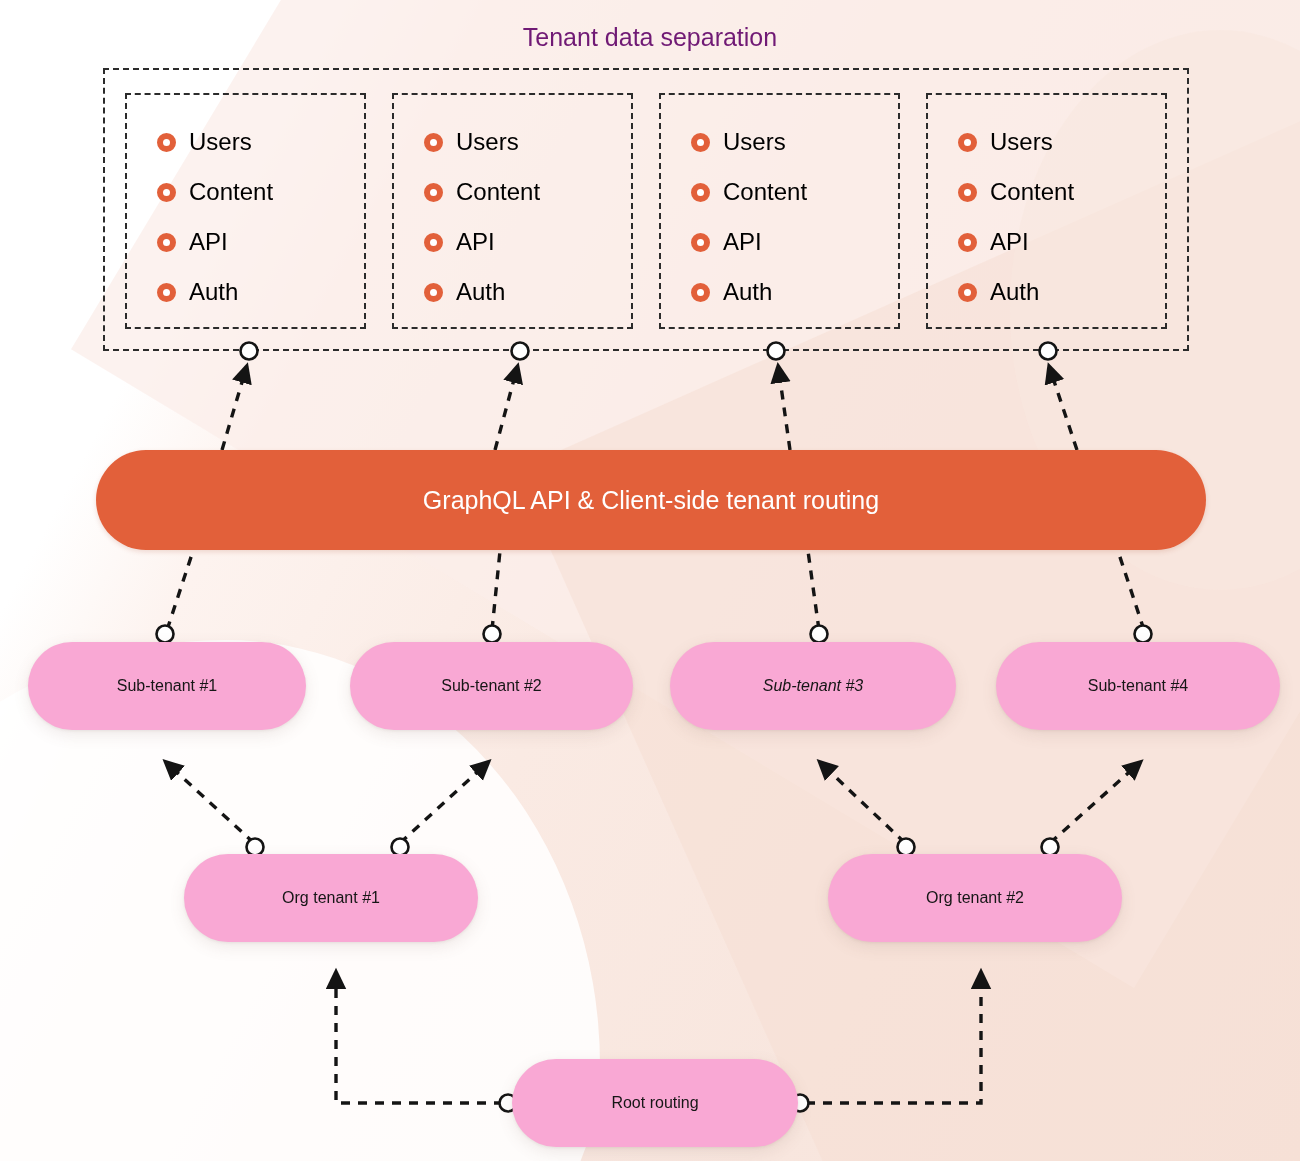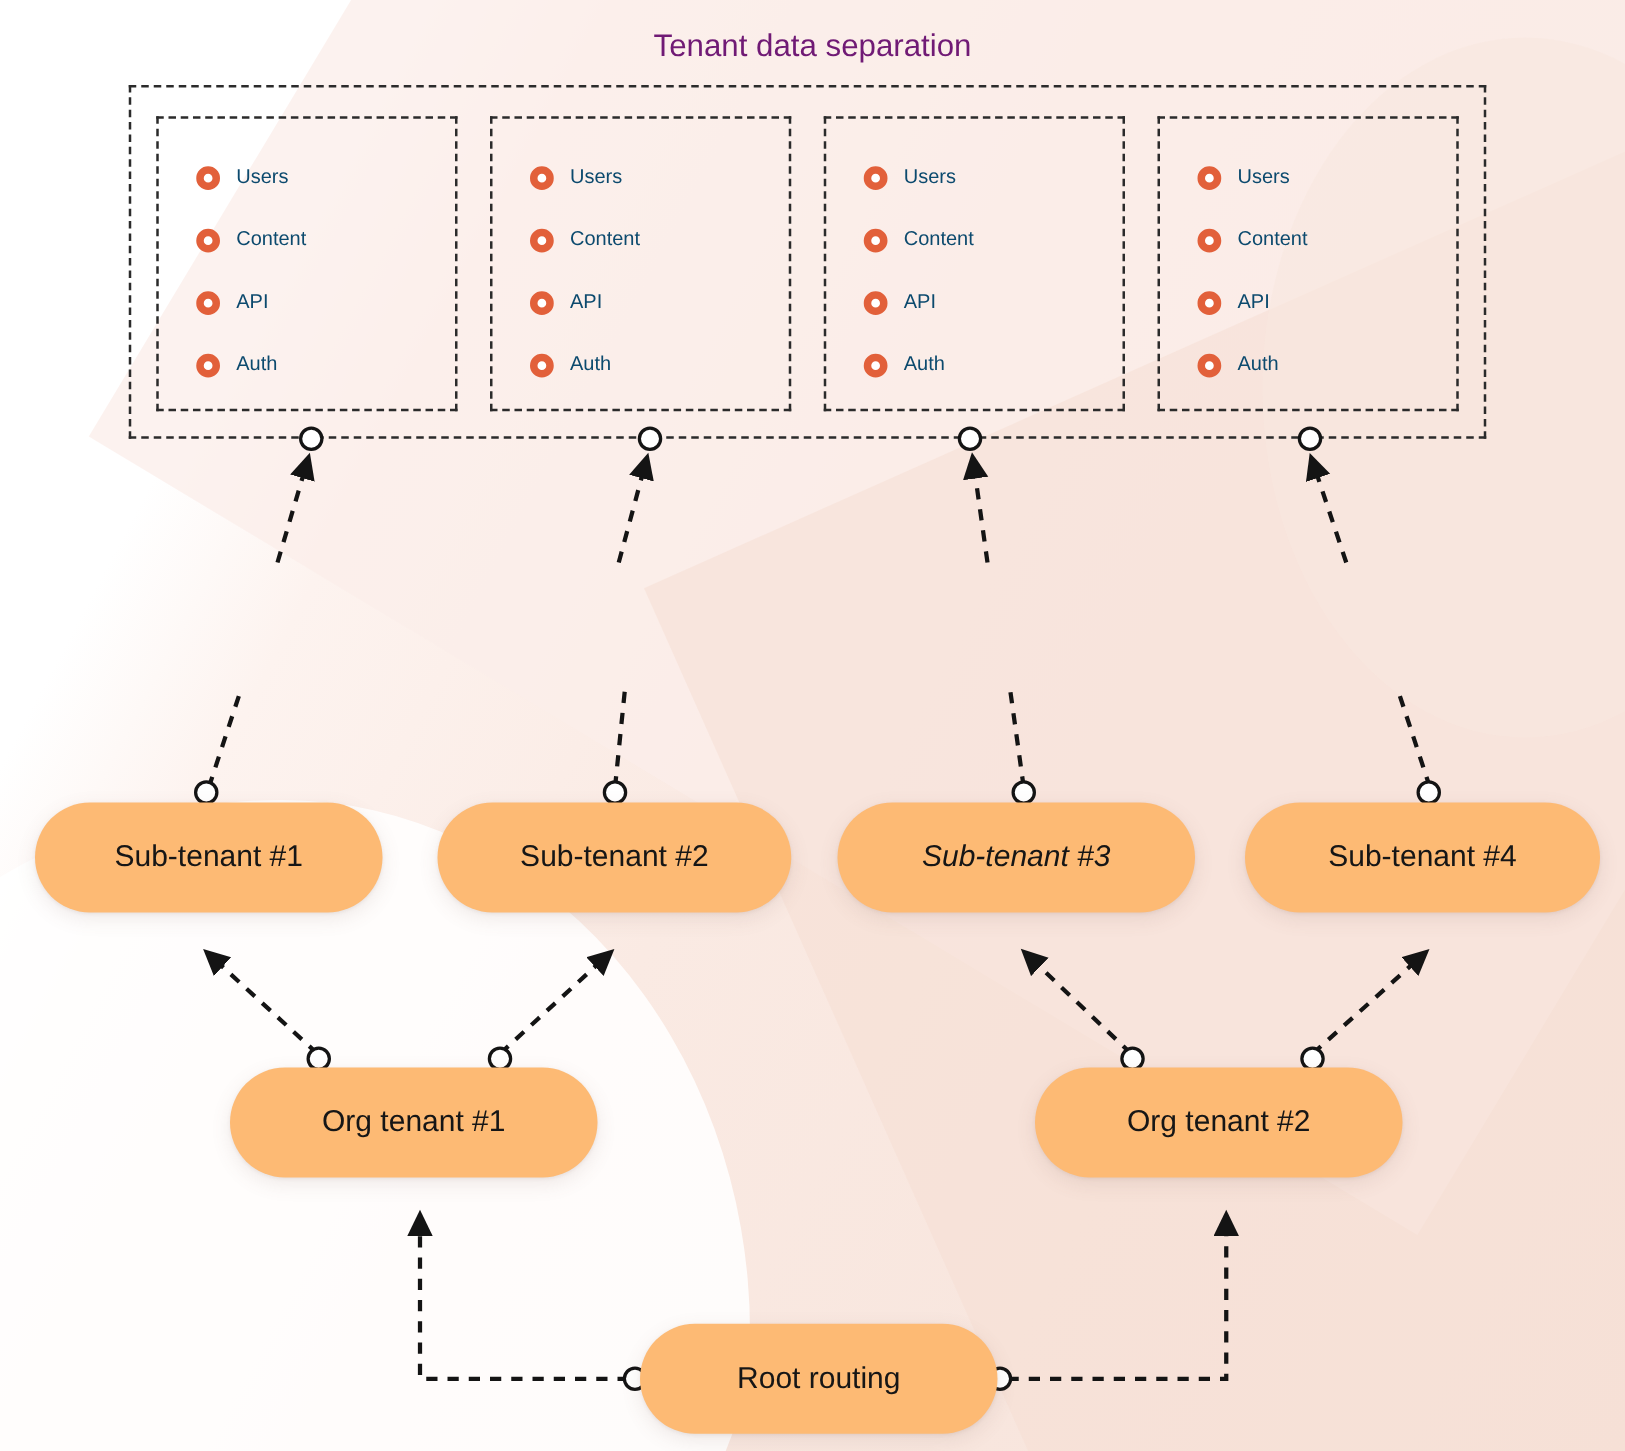--- a/index.html
+++ b/index.html
@@ -139,22 +139,22 @@
     width: 19px;
     height: 19px;
     border-radius: 50%;
     border: 6px solid #e2603a;
     box-sizing: border-box;
     background: #ffffff;
     flex: 0 0 auto;
   }
   .resource-label {
     margin-left: 13px;
-    font-size: 16px;
-    color: #0c4a6e;
+    font-size: 24px;
+    color: #000000;
     line-height: 1;
   }
 
   
   .api-bar {
     position: absolute;
     left: 96px;
     top: 450px;
     width: 1110px;
     height: 100px;
@@ -165,26 +165,26 @@
     display: flex;
     align-items: center;
     justify-content: center;
     z-index: 4;
     box-shadow: 0 2px 5px rgba(170, 80, 50, .18);
   }
 
   
   .pill {
     position: absolute;
-    background: #fdba74;
+    background: #f9a8d4;
     border-radius: 44px;
     display: flex;
     align-items: center;
     justify-content: center;
-    font-size: 24px;
+    font-size: 16px;
     color: #161616;
     box-shadow: 0 5px 16px rgba(120, 90, 80, .12),
                 0 1px 3px rgba(120, 90, 80, .10);
     z-index: 4;
     box-sizing: border-box;
   }
   .pill-sub { height: 88px; top: 642px; }
   #sub-1 { left: 28px;   width: 278px; }
   #sub-2 { left: 350px;  width: 283px; }
   #sub-3 { left: 670px;  width: 286px; font-style: italic; }
@@ -286,20 +286,23 @@
         <span class="resource-label">API</span>
       </div>
       <div class="resource-item">
         <span class="ring-icon"></span>
         <span class="resource-label">Auth</span>
       </div>
     </div>
 
   </div>
 
+  <div class="api-bar">
+    <span>GraphQL API &amp; Client-side tenant routing</span>
+  </div>
 
   <div class="pill pill-sub" id="sub-1">
     <span>Sub-tenant #1</span>
   </div>
   <div class="pill pill-sub" id="sub-2">
     <span>Sub-tenant #2</span>
   </div>
   <div class="pill pill-sub" id="sub-3">
     <span>Sub-tenant #3</span>
   </div>

